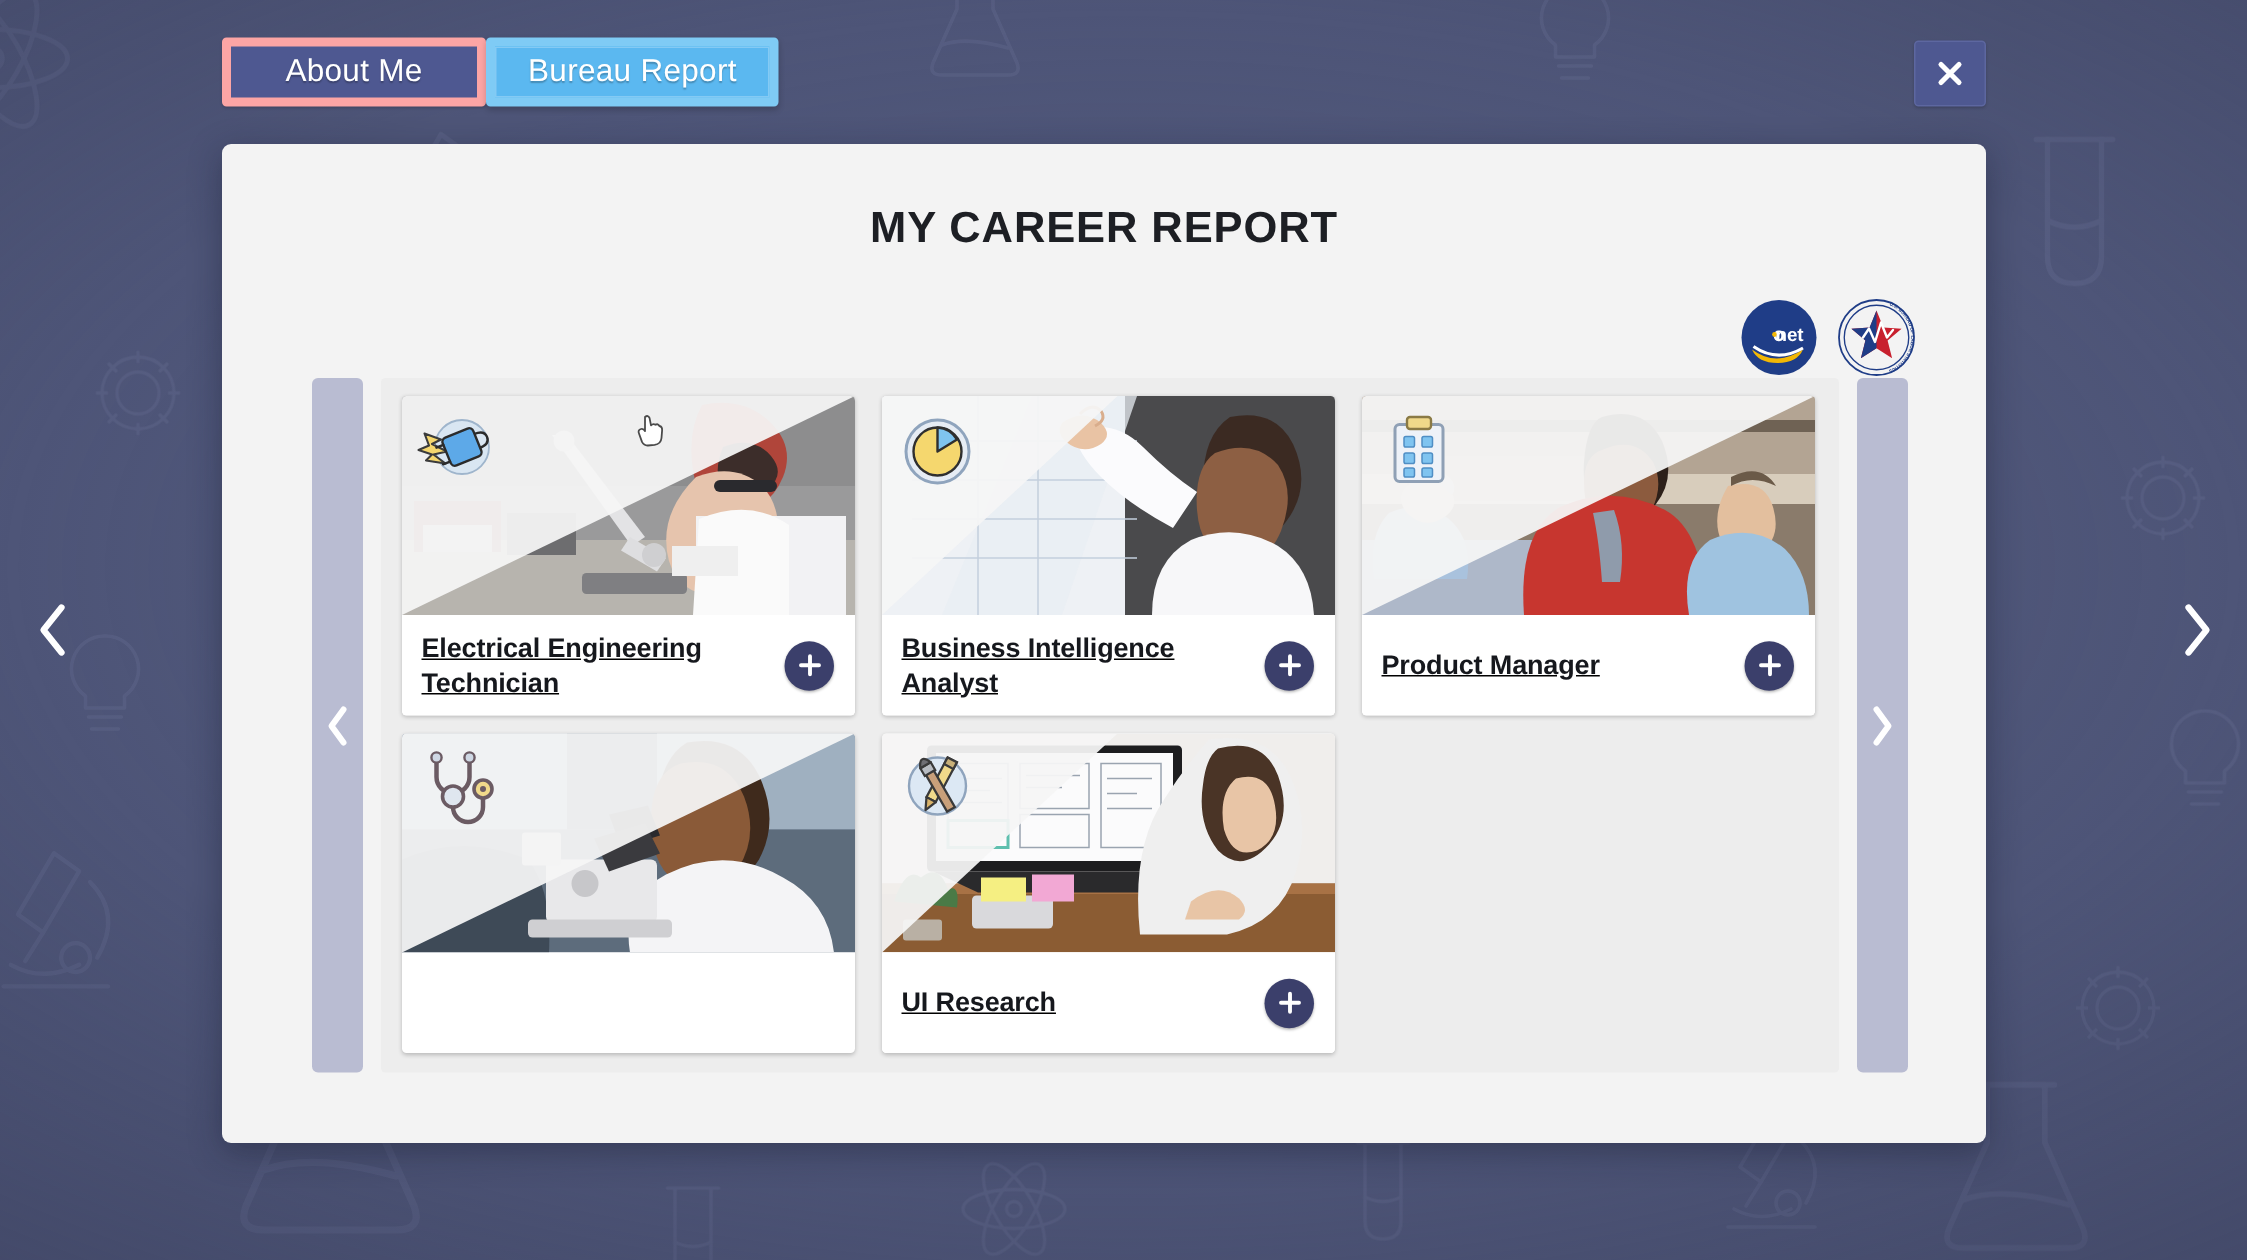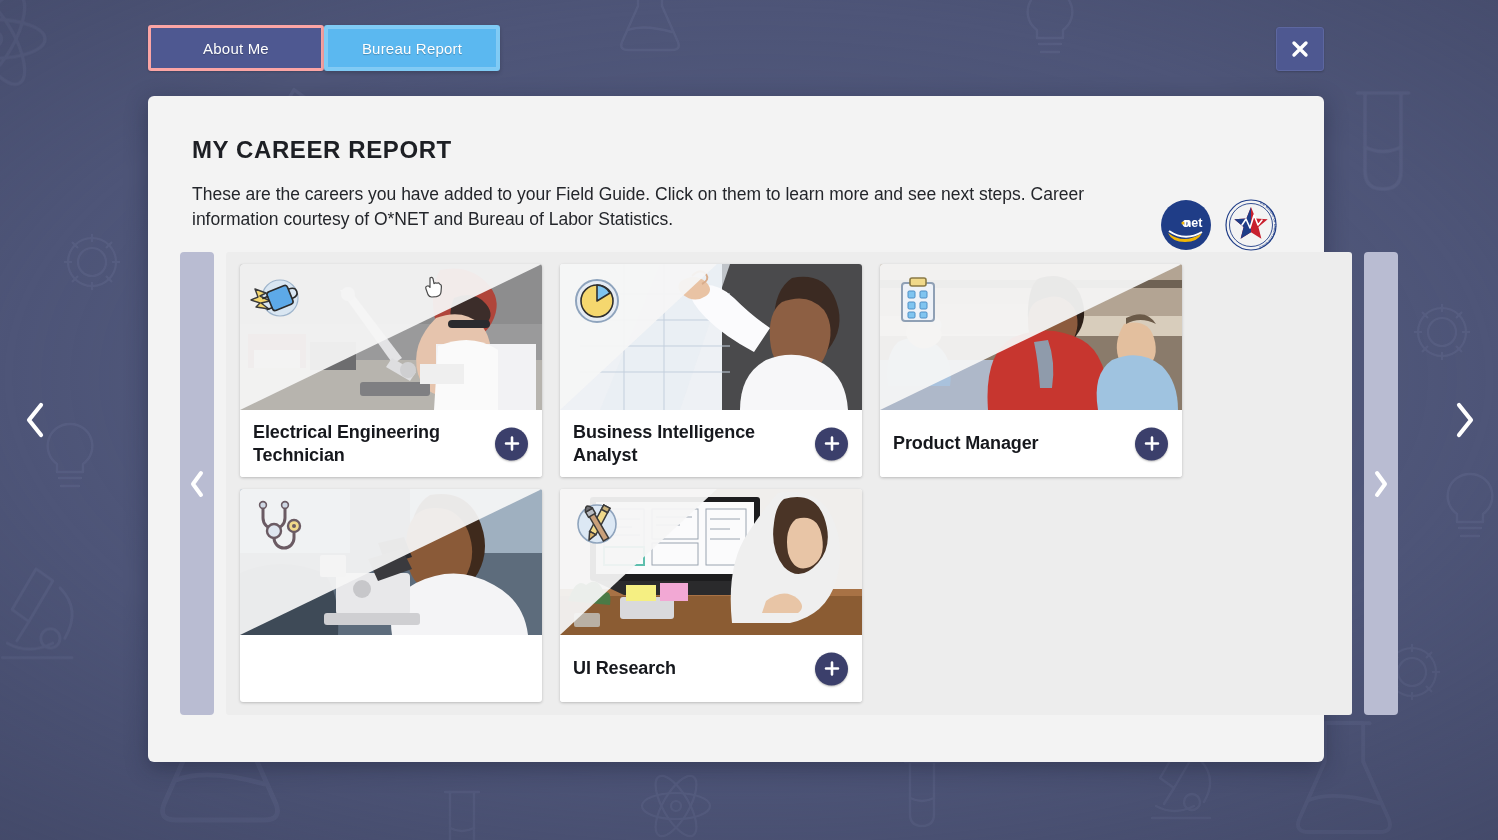--- a/index.html
+++ b/index.html
@@ -48,25 +48,25 @@
     z-index: 5;
   }
 
   .tab {
     height: 46px;
     min-width: 176px;
     padding: 0 22px;
     display: flex;
     align-items: center;
     justify-content: center;
-    font-size: 15px;
+    font-size: 21px;
     letter-spacing: 0.2px;
     color: #ffffff;
     background: #4e5891;
-    border: 3px solid #fca5a5;
+    border: 6px solid #fca5a5;
     border-radius: 3px;
     cursor: pointer;
     text-shadow: 0 1px 1px rgba(0,0,0,0.25);
     box-shadow: 0 1px 2px rgba(0,0,0,0.18);
   }
 
   .tab.active {
     background: #5bb8f0;
     border-color: #7fcbf5;
     box-shadow: 0 0 0 1px rgba(255,255,255,0.25) inset,
@@ -123,24 +123,25 @@
 
   .panel-inner {
     padding: 40px 44px 0 44px;
   }
 
   .panel-head {
     position: relative;
   }
 
   .page-title {
-    font-size: 24px;
+    font-size: 29px;
     font-weight: bold;
     letter-spacing: 0.6px;
     color: #1d1f24;
+    text-align: center;
   }
 
   .page-desc {
     margin-top: 18px;
     font-size: 17.5px;
     line-height: 1.42;
     color: #24262b;
     max-width: 905px;
   }
 
@@ -151,25 +152,26 @@
     right: 2px;
     display: flex;
     align-items: center;
     gap: 12px;
   }
 
   
   .carousel {
     position: absolute;
     top: 252px;
-    left: 180px;
-    width: 1218px;
+    left: 208px;
+    width: 1064px;
     height: 463px;
     display: flex;
     z-index: 4;
+    text-decoration: underline;
   }
 
   .car-rail {
     width: 34px;
     background: #b9bcd2;
     border-radius: 4px;
     display: flex;
     align-items: center;
     justify-content: center;
     cursor: pointer;
@@ -361,21 +363,20 @@
 <div class="page-arrow right">
   <svg width="24" height="38" viewBox="0 0 24 38">
     <path d="M6 4 L18 19 L6 34" stroke="#ffffff" stroke-width="4.2" fill="none" stroke-linecap="round" stroke-linejoin="round"></path>
   </svg>
 </div>
 
 <div class="panel">
   <div class="panel-inner">
     <div class="panel-head">
       <div class="page-title">MY CAREER REPORT</div>
-      <div class="page-desc">These are the careers you have added to your Field Guide. Click on them to learn more and see next steps. Career information courtesy of O*NET and Bureau of Labor Statistics.</div>
 
       <div class="logos">
 
         <svg width="52" height="52" viewBox="0 0 52 52">
           <circle cx="26" cy="26" r="25" fill="#1f3d87"></circle>
           <text x="26" y="28" font-family="Liberation Sans, sans-serif" font-size="13" font-weight="bold" fill="#ffffff" text-anchor="middle">o</text>
           <circle cx="23" cy="24" r="1.6" fill="#f2b705"></circle>
           <text x="33" y="28" font-family="Liberation Sans, sans-serif" font-size="12.5" font-weight="bold" fill="#ffffff" text-anchor="middle">net</text>
           <path d="M8 34 q16 12 34 0 q-4 9 -17 9 q-13 0 -17 -9 Z" fill="#f2b705"></path>
           <path d="M9 32 q16 11 33 1" stroke="#ffffff" stroke-width="2" fill="none"></path>

